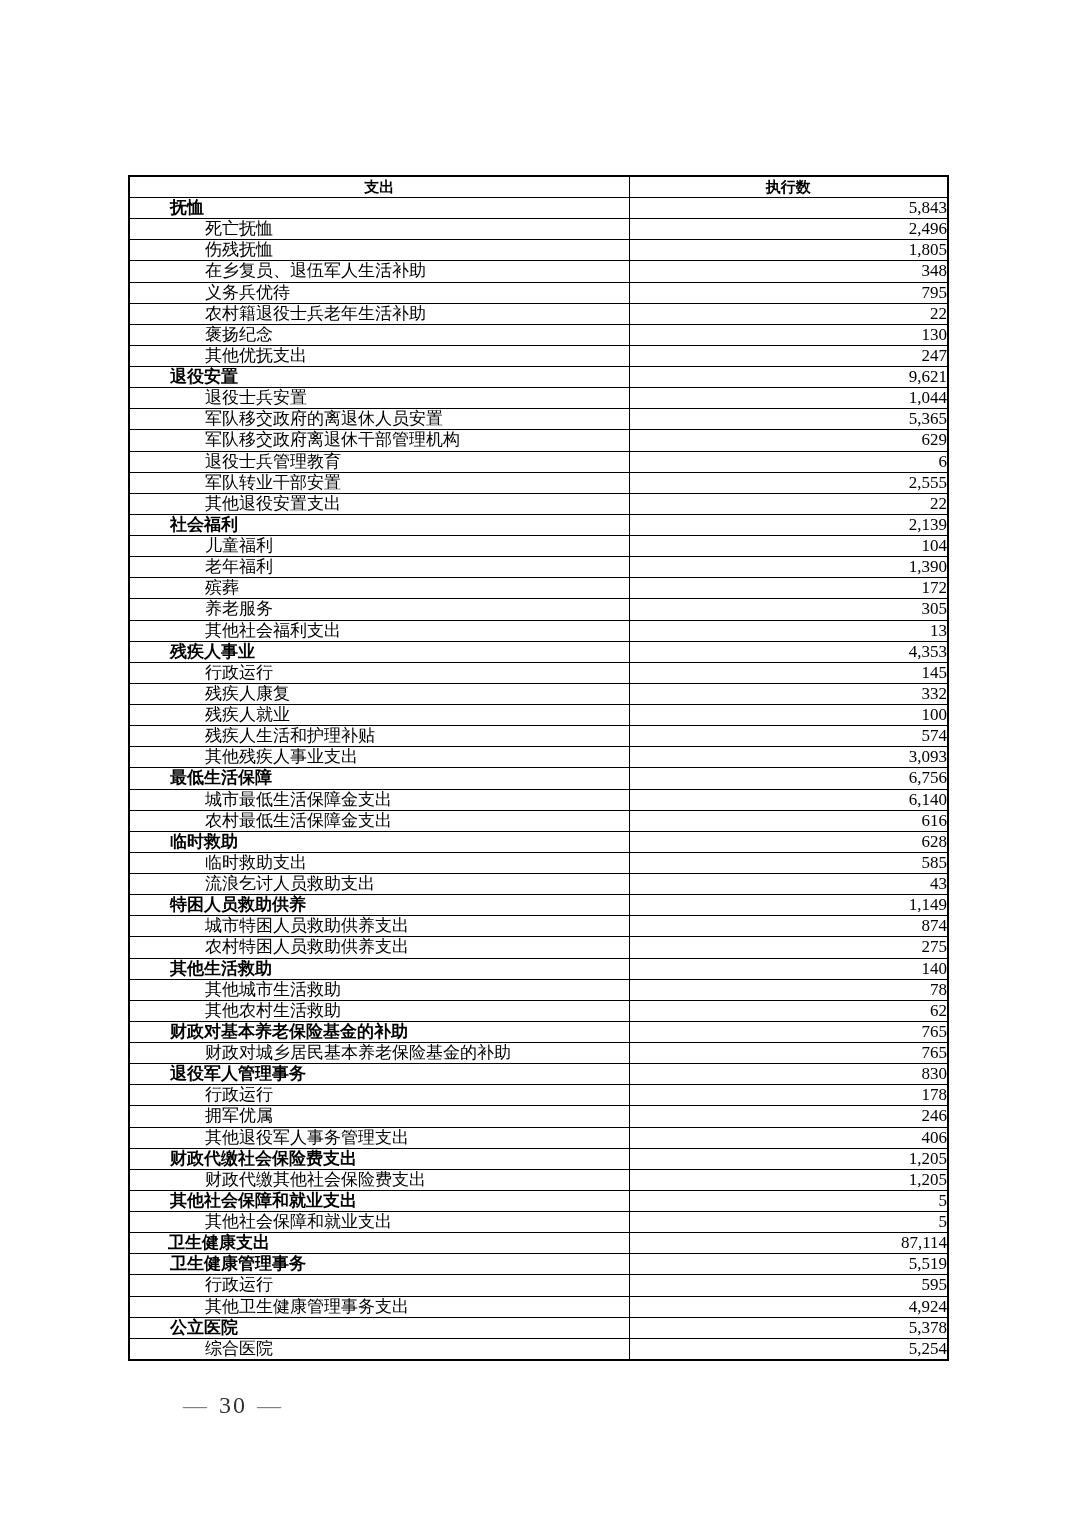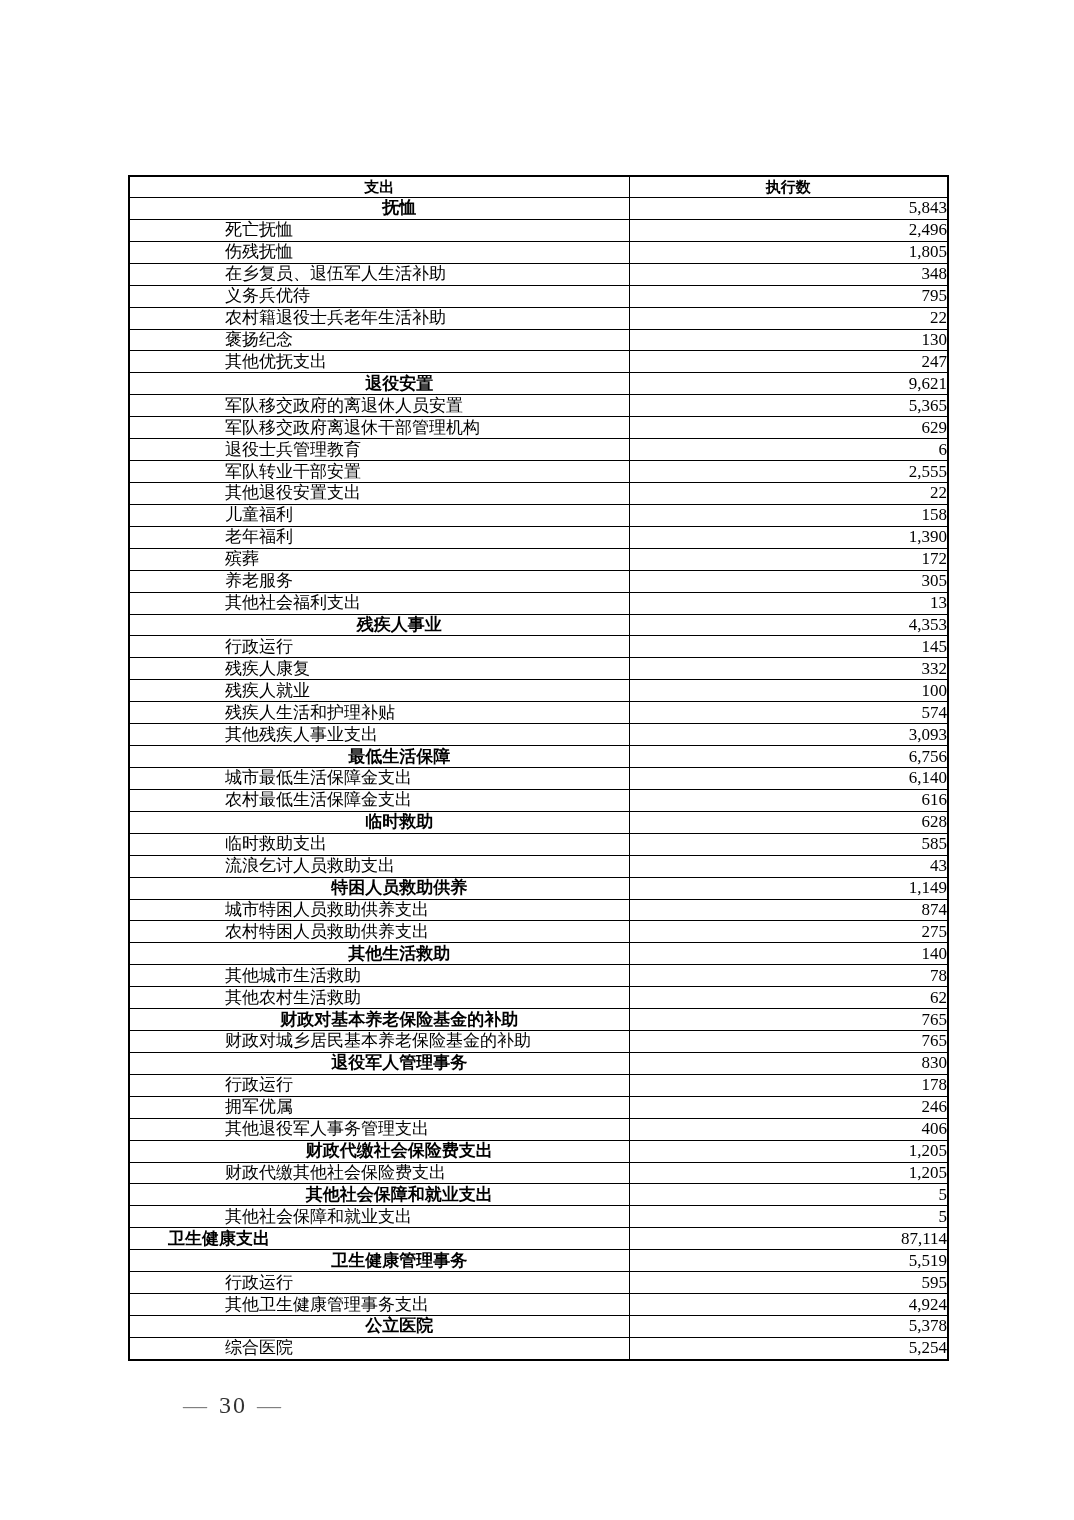--- a/index.html
+++ b/index.html
@@ -38,22 +38,22 @@
     box-sizing: border-box;
     font-weight: normal;
   }
   .budget-table th {
     text-align: center;
     font-weight: bold;
     font-size: 15px;
   }
   .label-cell { text-align: left; }
   .label-cell.level-1 { padding-left: 38px; }
-  .label-cell.level-2 { padding-left: 40px; text-align: center; }
-  .label-cell.level-3 { padding-left: 95px; }
+  .label-cell.level-2 { padding-left: 40px; }
+  .label-cell.level-3 { padding-left: 75px; }
   .label-cell.bold { font-weight: bold; }
   .value-cell {
     text-align: right;
     padding-right: 4px;
   }
   .page-number {
     position: absolute;
     left: 173px;
     top: 1392px;
     font-size: 24px;
@@ -110,42 +110,50 @@
       </tr>
       <tr>
         <td class="label-cell level-3">其他优抚支出</td>
         <td class="value-cell">247</td>
       </tr>
       <tr>
         <td class="label-cell level-2 bold">退役安置</td>
         <td class="value-cell">9,621</td>
       </tr>
       <tr>
+        <td class="label-cell level-3">退役士兵安置</td>
+        <td class="value-cell">1,044</td>
+      </tr>
+      <tr>
         <td class="label-cell level-3">军队移交政府的离退休人员安置</td>
         <td class="value-cell">5,365</td>
       </tr>
       <tr>
         <td class="label-cell level-3">军队移交政府离退休干部管理机构</td>
         <td class="value-cell">629</td>
       </tr>
       <tr>
         <td class="label-cell level-3">退役士兵管理教育</td>
         <td class="value-cell">6</td>
       </tr>
       <tr>
         <td class="label-cell level-3">军队转业干部安置</td>
         <td class="value-cell">2,555</td>
       </tr>
       <tr>
         <td class="label-cell level-3">其他退役安置支出</td>
         <td class="value-cell">22</td>
       </tr>
       <tr>
+        <td class="label-cell level-2 bold">社会福利</td>
+        <td class="value-cell">2,139</td>
+      </tr>
+      <tr>
         <td class="label-cell level-3">儿童福利</td>
-        <td class="value-cell">158</td>
+        <td class="value-cell">104</td>
       </tr>
       <tr>
         <td class="label-cell level-3">老年福利</td>
         <td class="value-cell">1,390</td>
       </tr>
       <tr>
         <td class="label-cell level-3">殡葬</td>
         <td class="value-cell">172</td>
       </tr>
       <tr>

